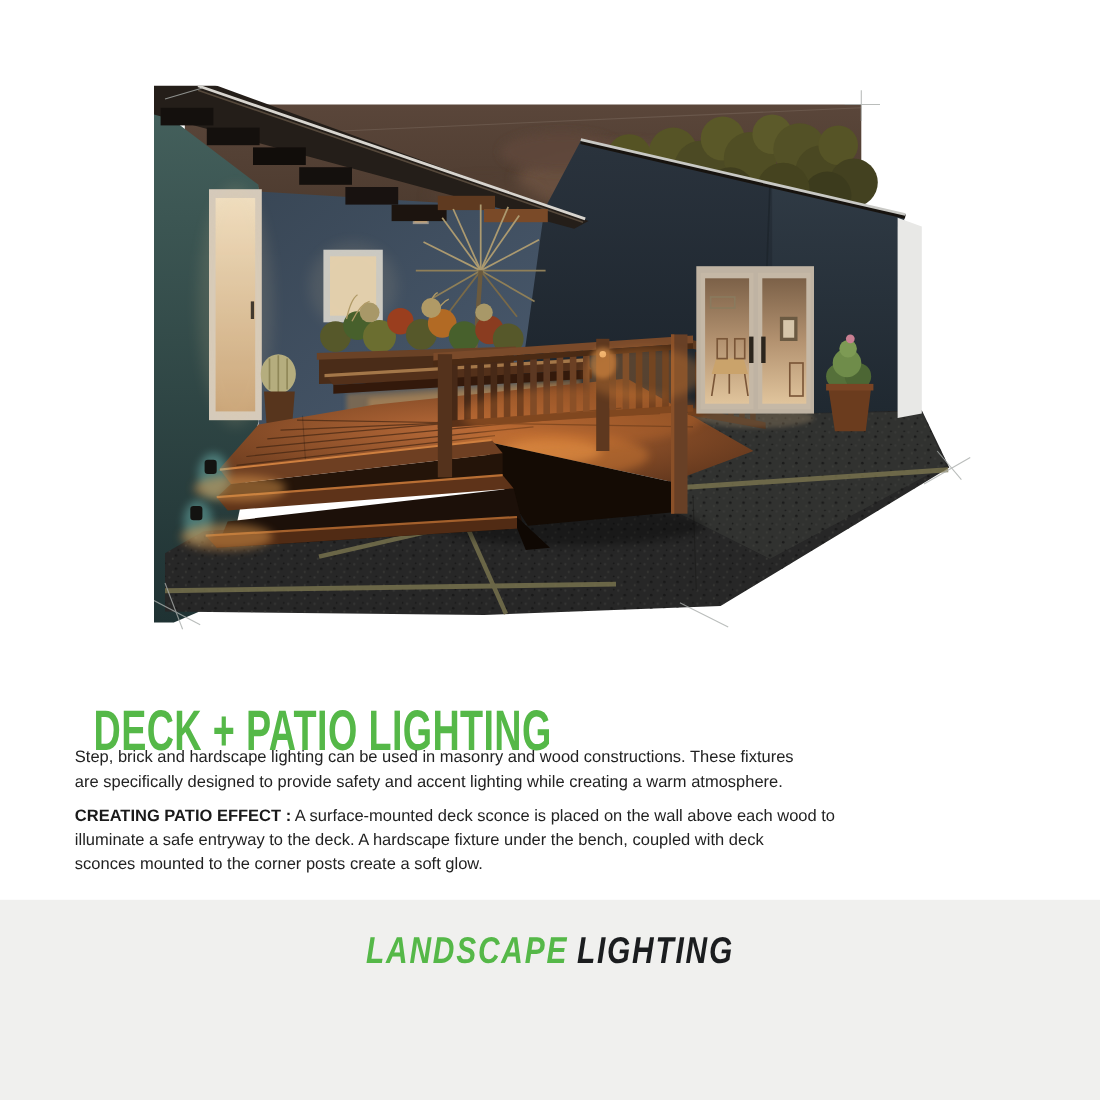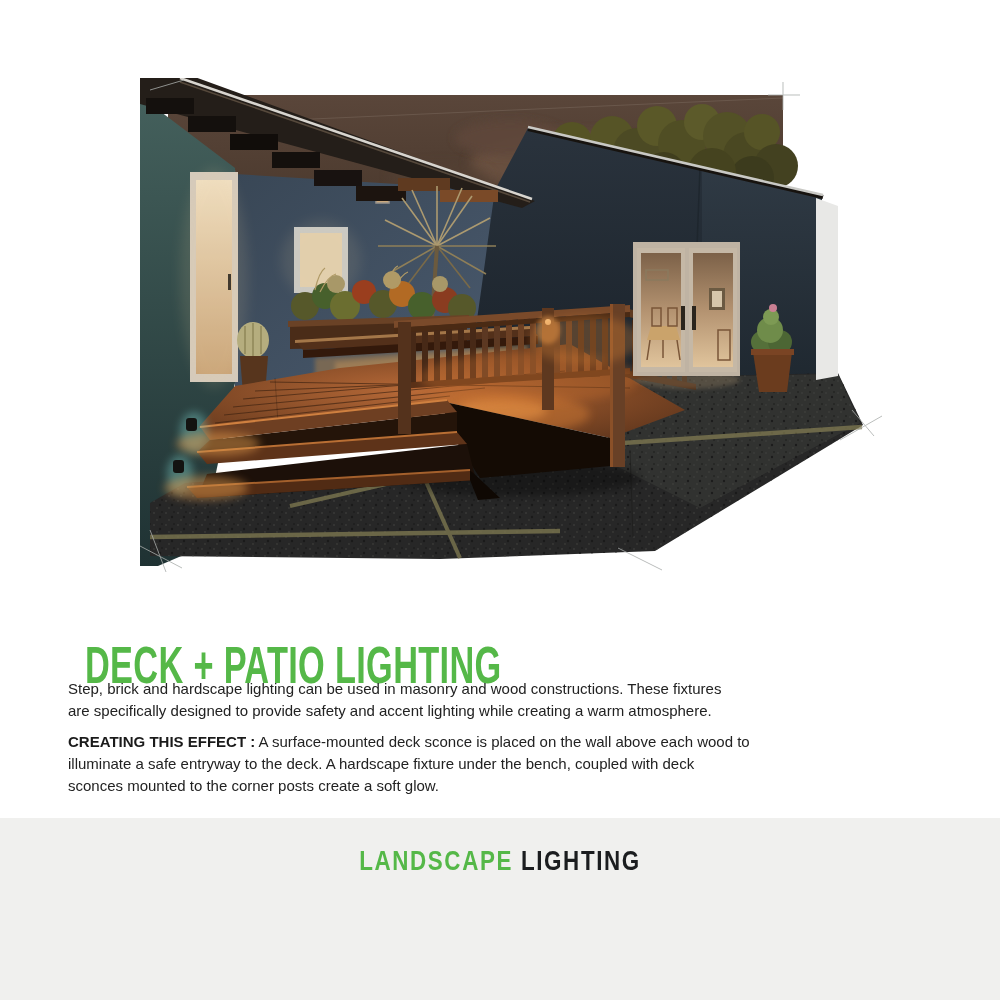--- a/index.html
+++ b/index.html
@@ -23,22 +23,23 @@
   }
   .para-1{top:663px;}
   .para-2{top:716px;}
   .effect-label{font-weight:700;color:#1a1a1a;}
 
   .footer{
     position:absolute;left:0;top:818px;width:1000px;height:182px;
     background:#F0F0EE;text-align:center;
   }
   .brand-line{
-    margin-top:28px;font-size:28px;font-weight:700;line-height:1.1;
+    margin-top:28px;font-size:34px;font-weight:700;line-height:1.1;
     white-space:nowrap;
+    font-style:italic;
   }
   .brand-line .inner{display:inline-block;transform:scaleX(.8);transform-origin:center;letter-spacing:2px;}
   .brand-green{color:#55B848;margin-right:10px;}
   .brand-dark{color:#1B1D1F;}
   .brand-title{
     margin-top:2px;font-size:70px;font-weight:700;line-height:1.05;color:#1B1D1F;
     white-space:nowrap;
   }
   .brand-title .inner{display:inline-block;transform:scaleX(.74);transform-origin:center;letter-spacing:4px;}
 </style>
@@ -373,19 +374,19 @@
     <line x1="0" y1="468" x2="42" y2="490"></line>
         <line x1="10" y1="452" x2="26" y2="494"></line>
     <line x1="478" y1="470" x2="522" y2="492"></line>
   </g>
 </svg>
 </div>
 
 <h1 class="heading">DECK + PATIO LIGHTING</h1>
 <p class="para para-1">Step, brick and hardscape lighting can be used in masonry and wood constructions. These fixtures
 are specifically designed to provide safety and accent lighting while creating a warm atmosphere.</p>
-<p class="para para-2"><b class="effect-label">CREATING THIS EFFECT :</b><span> A surface-mounted deck sconce is placed on the wall above each wood to
+<p class="para para-2"><b class="effect-label">CREATING PATIO EFFECT :</b><span> A surface-mounted deck sconce is placed on the wall above each wood to
 illuminate a safe entryway to the deck. A hardscape fixture under the bench, coupled with deck
 sconces mounted to the corner posts create a soft glow.</span></p>
 
 <div class="footer">
   <div class="brand-line"><span class="inner"><span class="brand-green">LANDSCAPE</span><span class="brand-dark">LIGHTING</span></span></div>
 </div>
 
 </body></html>

